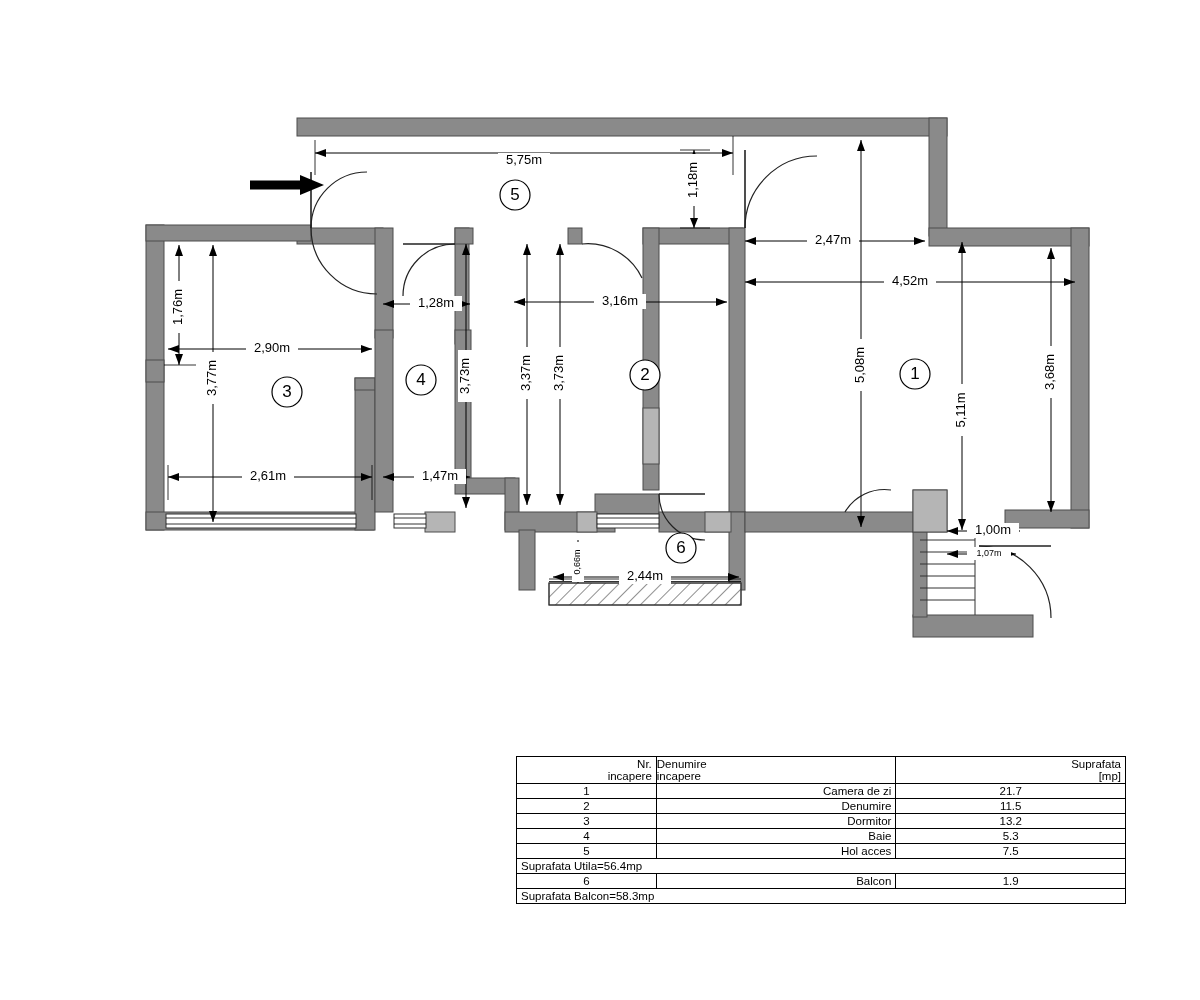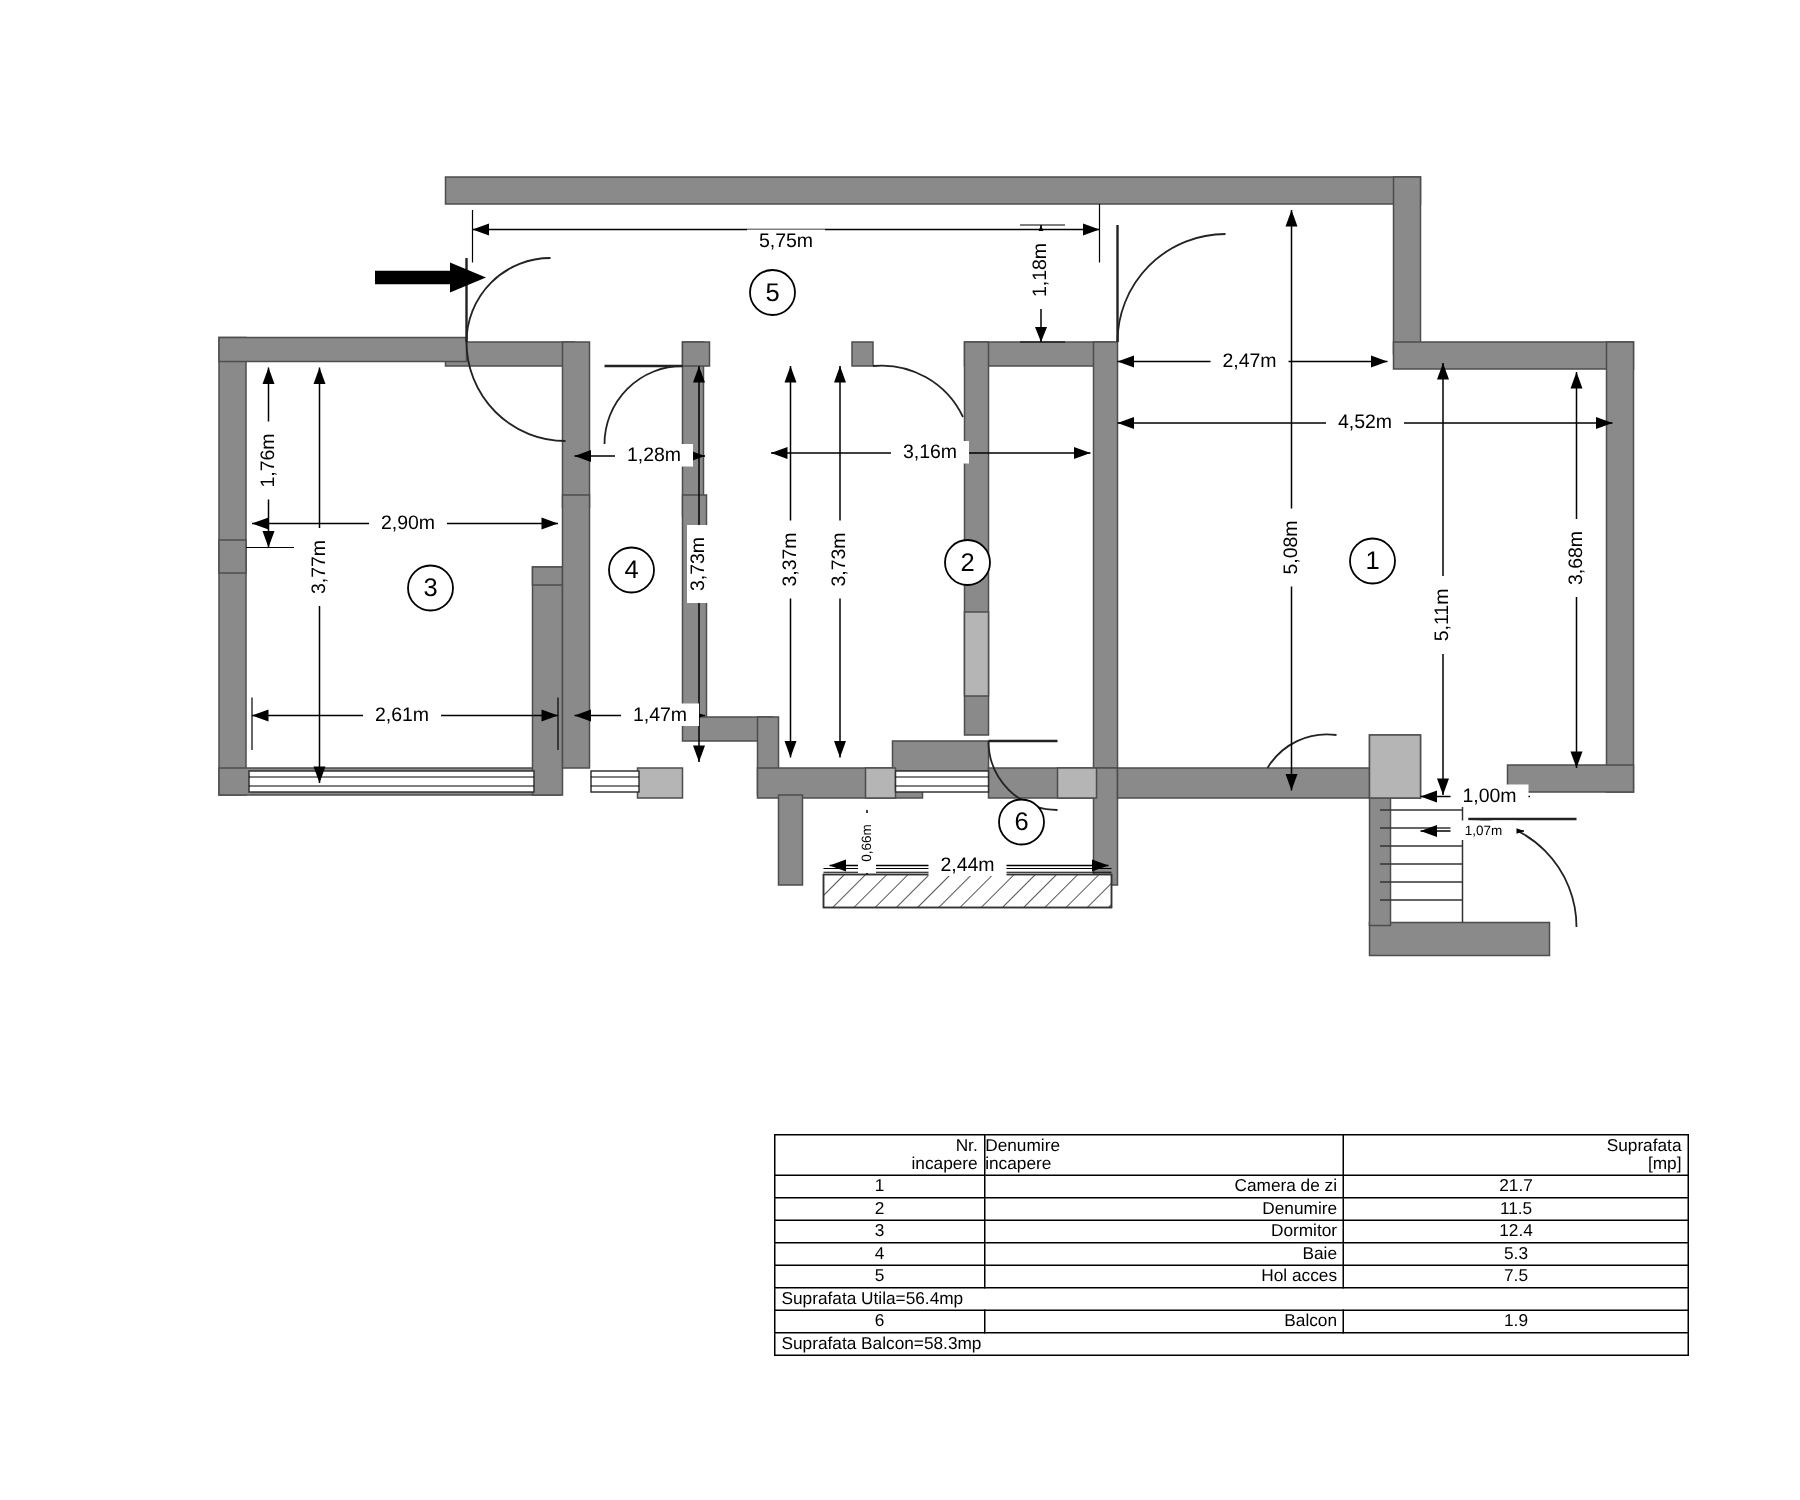--- a/index.html
+++ b/index.html
@@ -432,21 +432,21 @@
         <td class="c-area">21.7</td>
       </tr>
       <tr>
         <td class="c-nr">2</td>
         <td class="c-name">Denumire</td>
         <td class="c-area">11.5</td>
       </tr>
       <tr>
         <td class="c-nr">3</td>
         <td class="c-name">Dormitor</td>
-        <td class="c-area">12.4</td>
+        <td class="c-area">13.2</td>
       </tr>
       <tr>
         <td class="c-nr">4</td>
         <td class="c-name">Baie</td>
         <td class="c-area">5.3</td>
       </tr>
       <tr>
         <td class="c-nr">5</td>
         <td class="c-name">Hol acces</td>
         <td class="c-area">7.5</td>

